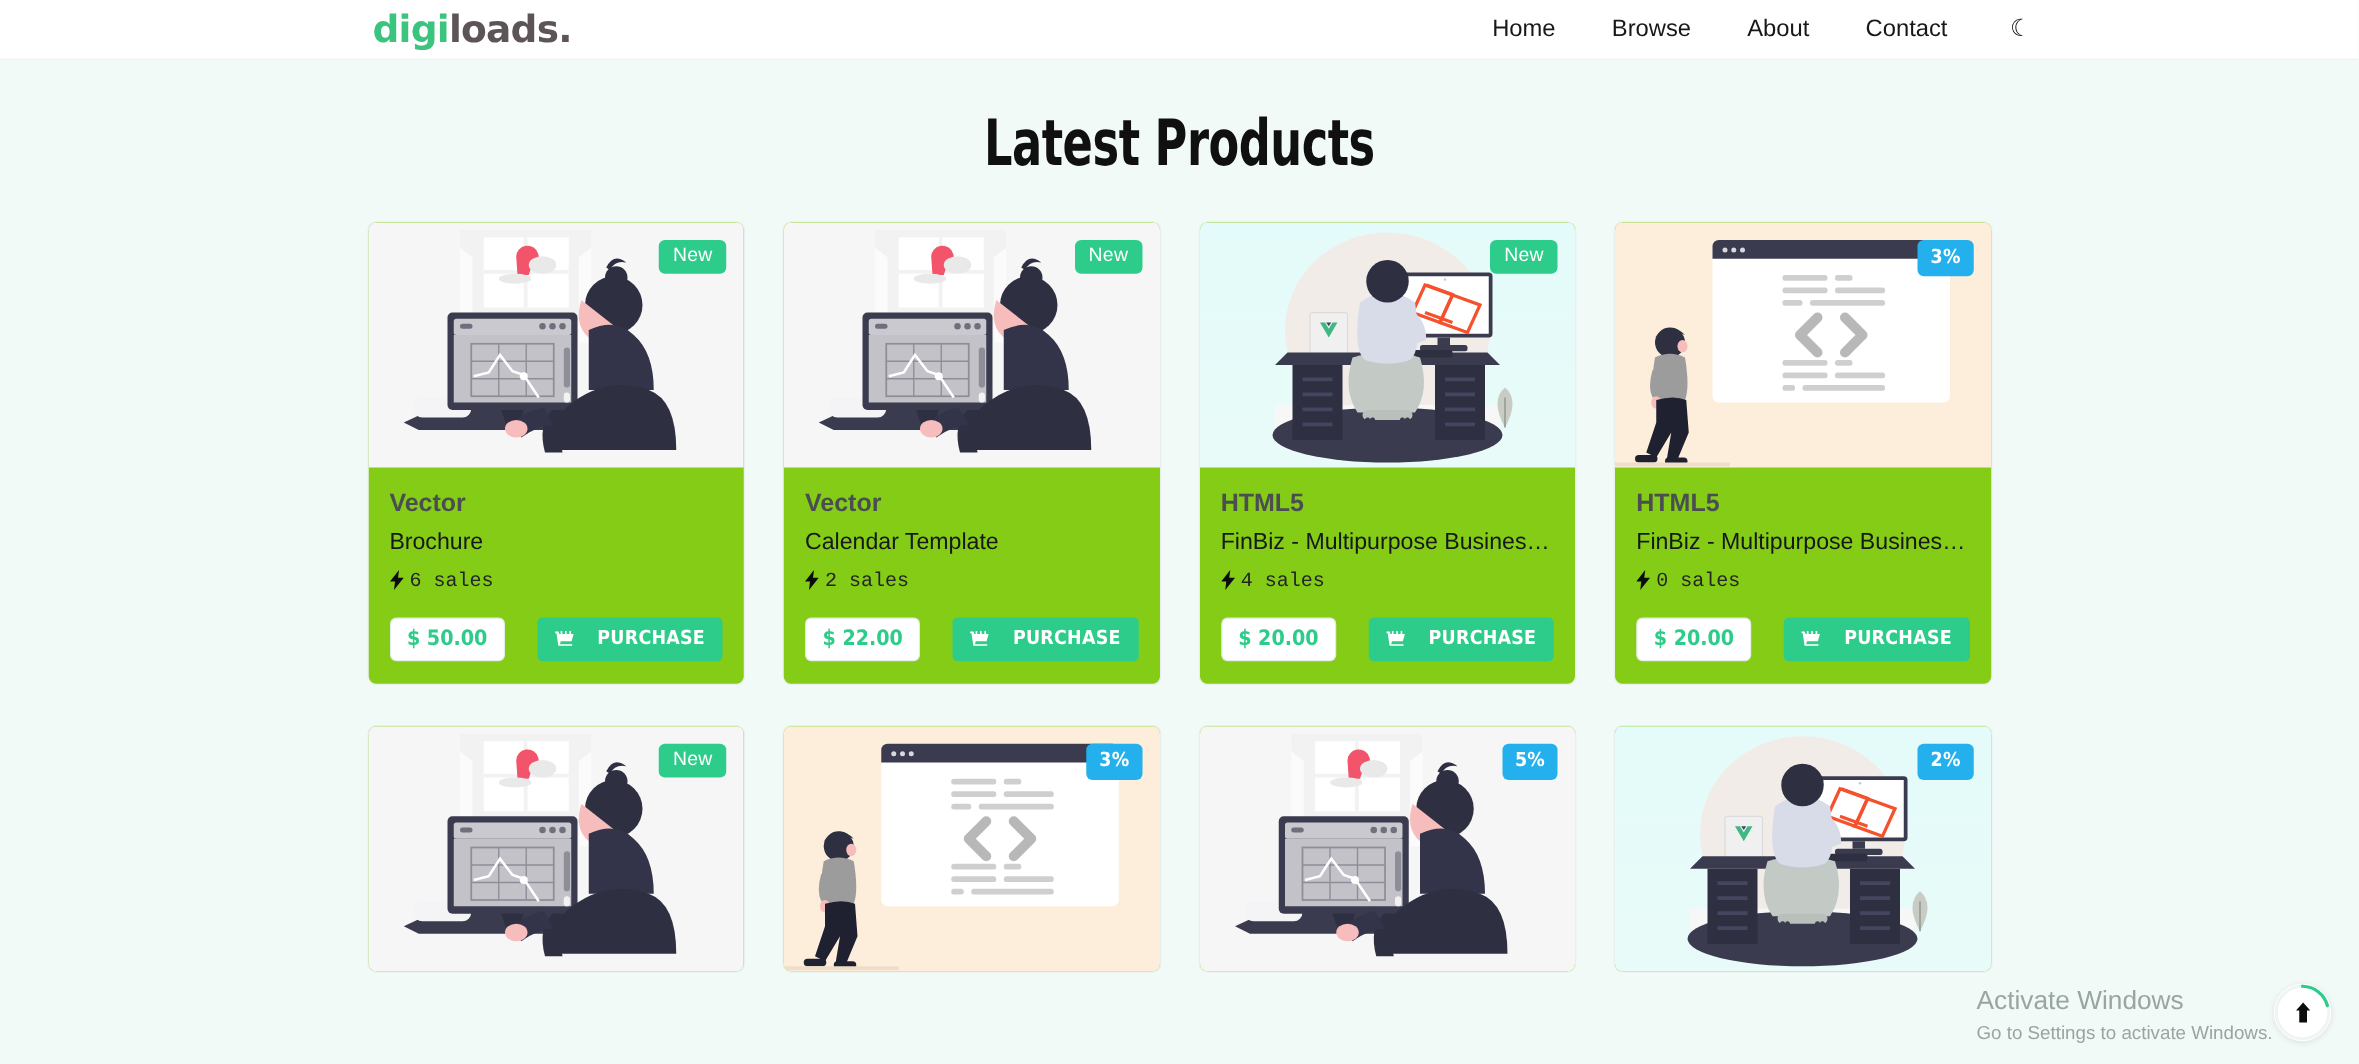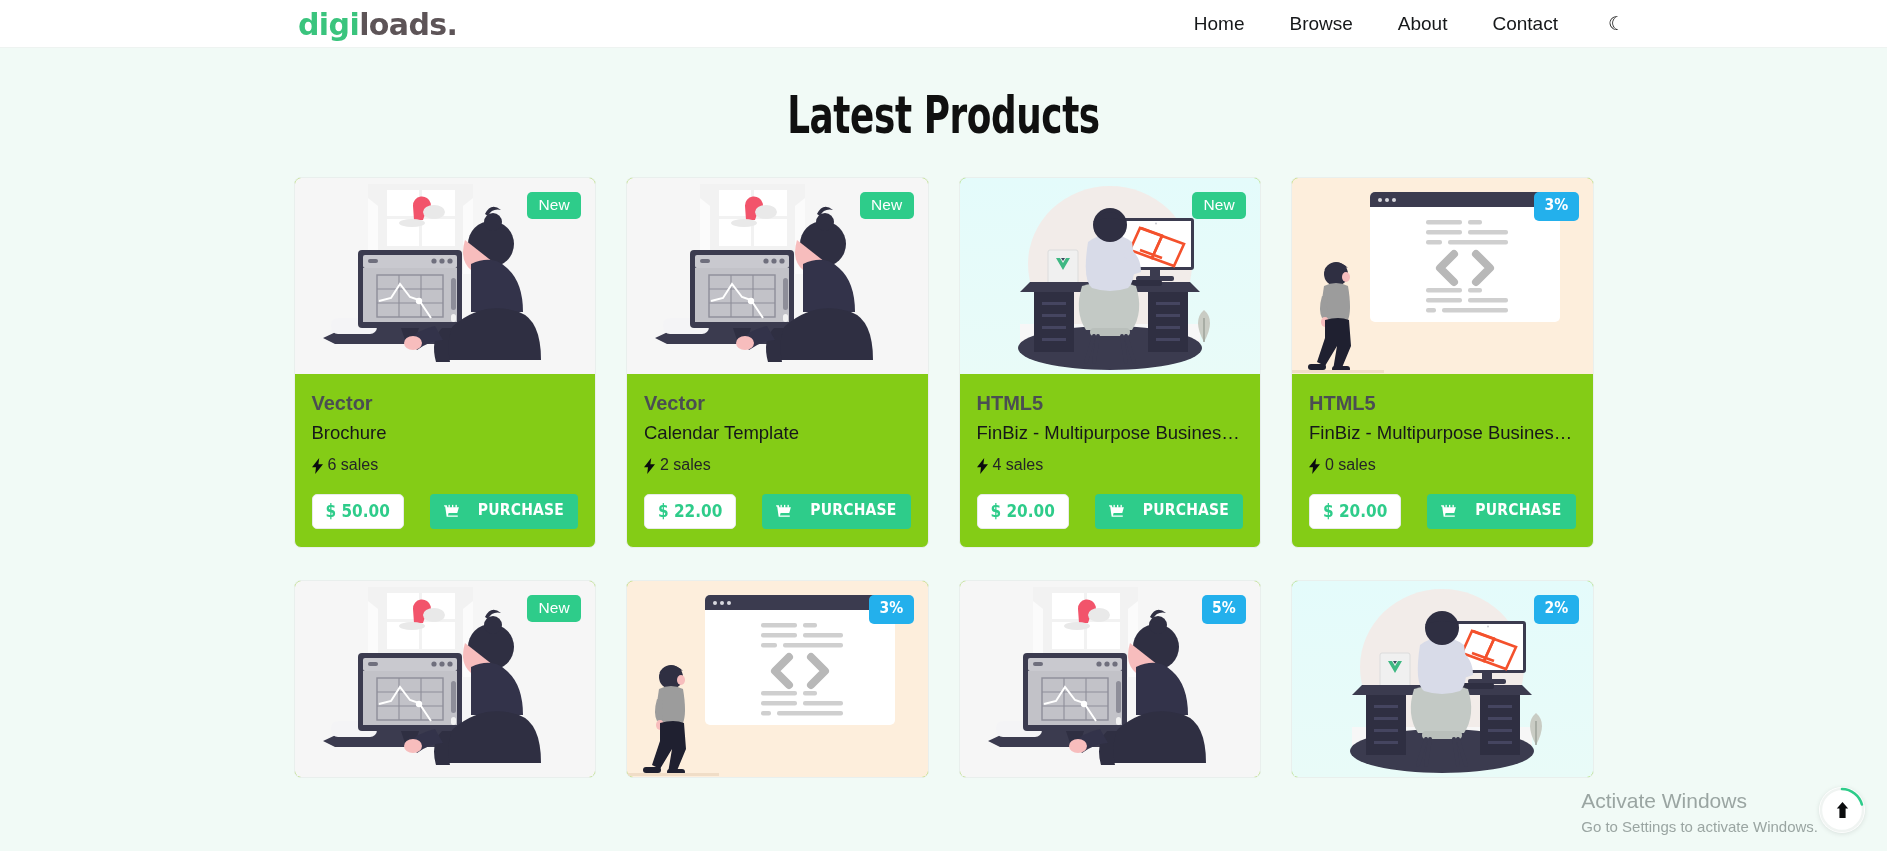--- a/index.html
+++ b/index.html
@@ -162,22 +162,23 @@
     line-height: 1.25;
     white-space: nowrap;
     overflow: hidden;
     text-overflow: ellipsis;
   }
   .card-sales {
     margin-top: 12px;
     font-size: 16px;
     color: #232527;
     display: flex;
-    align-items: flex-end;
+    align-items: flex-start;
     gap: 5px;
+    font-family: Liberation Mono, monospace;
   }
   .bolt-icon {
     display: inline-flex;
     width: 11px;
     height: 16px;
     color: #0b0c0e;
   }
   .card-footer {
     margin-top: 20px;
     display: flex;

